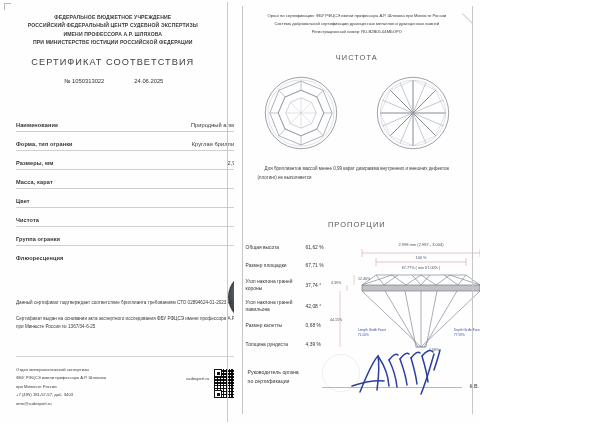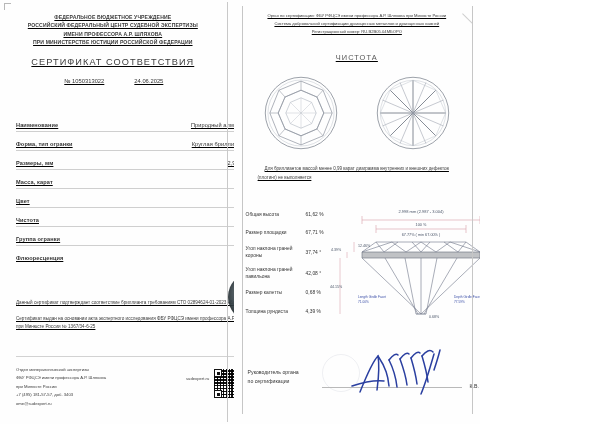--- a/index.html
+++ b/index.html
@@ -8,21 +8,20 @@
     width: 600px; height: 424px;
     background: #ffffff;
     font-family: "Liberation Sans", sans-serif;
     overflow: hidden;
   }
   #sheet {
     position: relative;
     width: 480px; height: 424px;
     background: #ffffff;
     display: flex;
-    text-decoration: underline;
   }
 
   
   .page {
     position: relative;
     height: 424px;
     background: #fefefe;
     overflow: hidden;
   }
   .page-left  { width: 292px; }
@@ -414,20 +413,21 @@
         </g>
       </svg>
     </div>
 
     <div class="clarity-note">
       <span class="ind">Для бриллиантов массой менее 0,99 карат диаграмма внутренних и внешних дефектов (плотинг) не выполняется</span>
     </div>
 
     <div style="height:14px"></div>
 
+    <div class="sect-title" id="prop-title">ПРОПОРЦИИ</div>
 
     <div class="prop-area">
 
       <div class="prop-list">
         <div class="prop-row">
           <span class="prop-name">Общая высота</span>
           <span class="prop-val">61,62 %</span>
         </div>
         <div class="prop-row">
           <span class="prop-name">Размер площадки</span>

